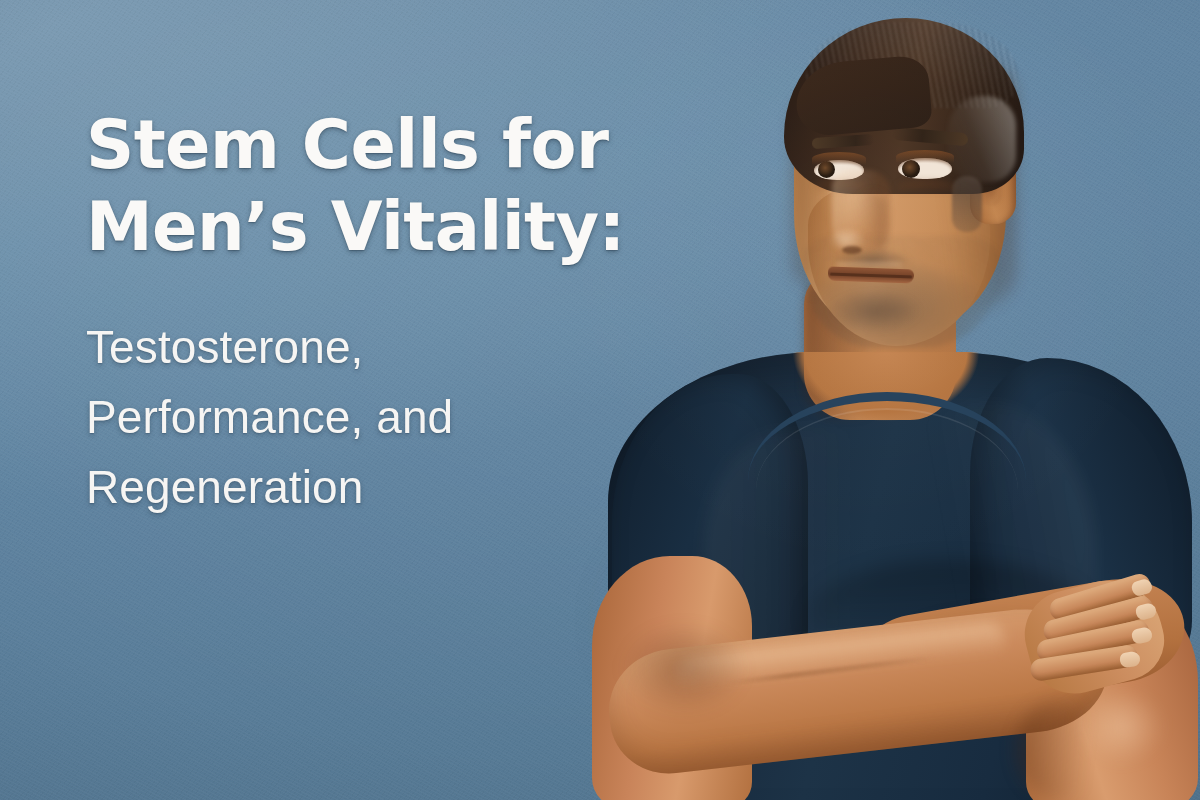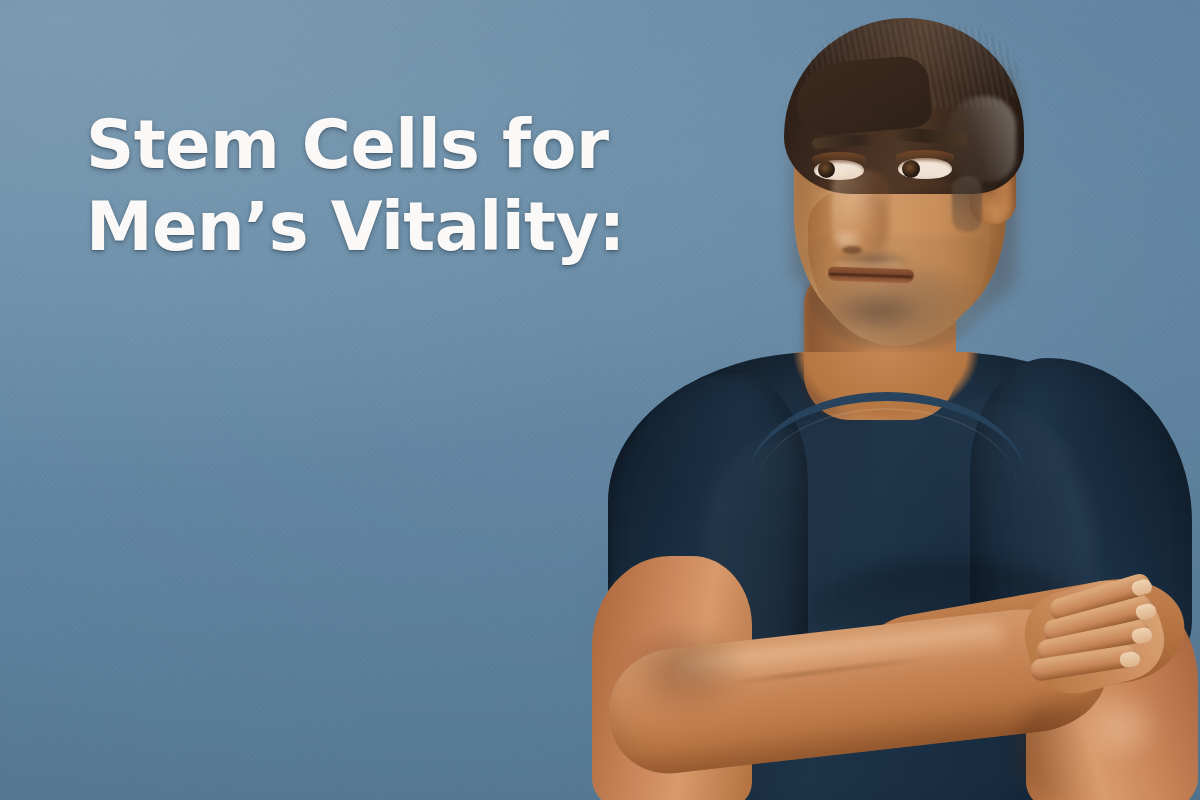--- a/index.html
+++ b/index.html
@@ -575,15 +575,18 @@
     <div class="nail n2"></div>
     <div class="nail n3"></div>
     <div class="nail n4"></div>
 
     <div class="subject-soften"></div>
   </div>
 
   <div class="copy">
     <h1 class="headline">Stem Cells for
 Men’s Vitality:</h1>
+    <p class="subhead">Testosterone,
+Performance, and
+Regeneration</p>
   </div>
 
 </div>
 
 </body></html>

